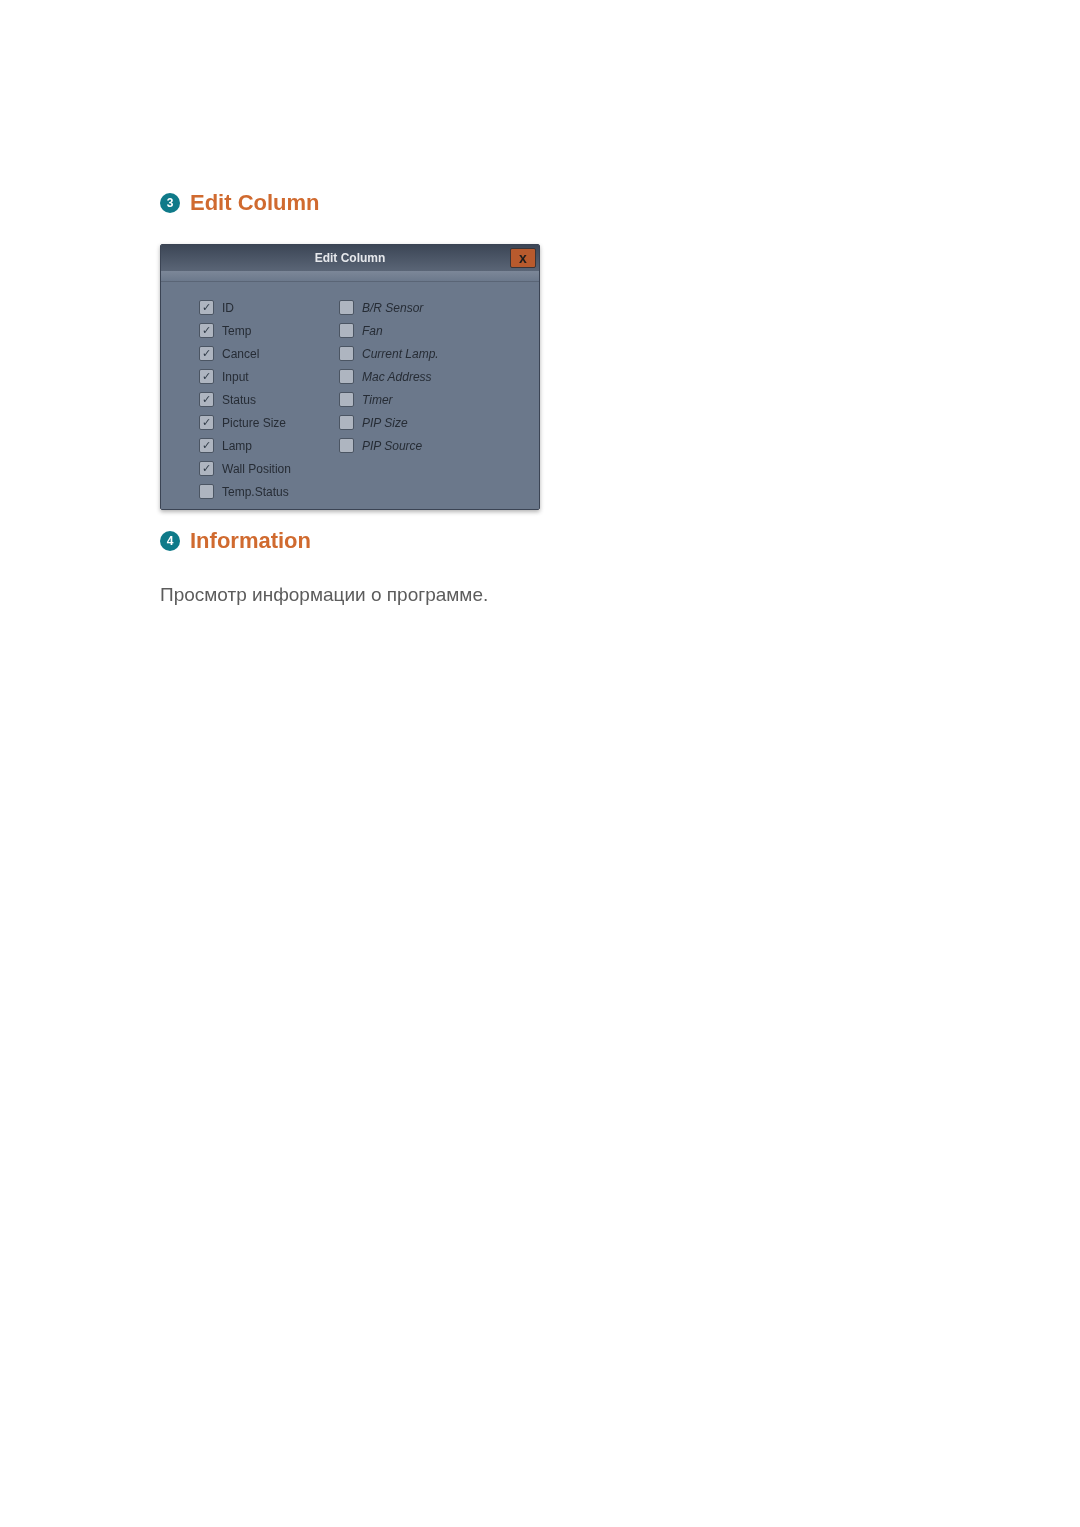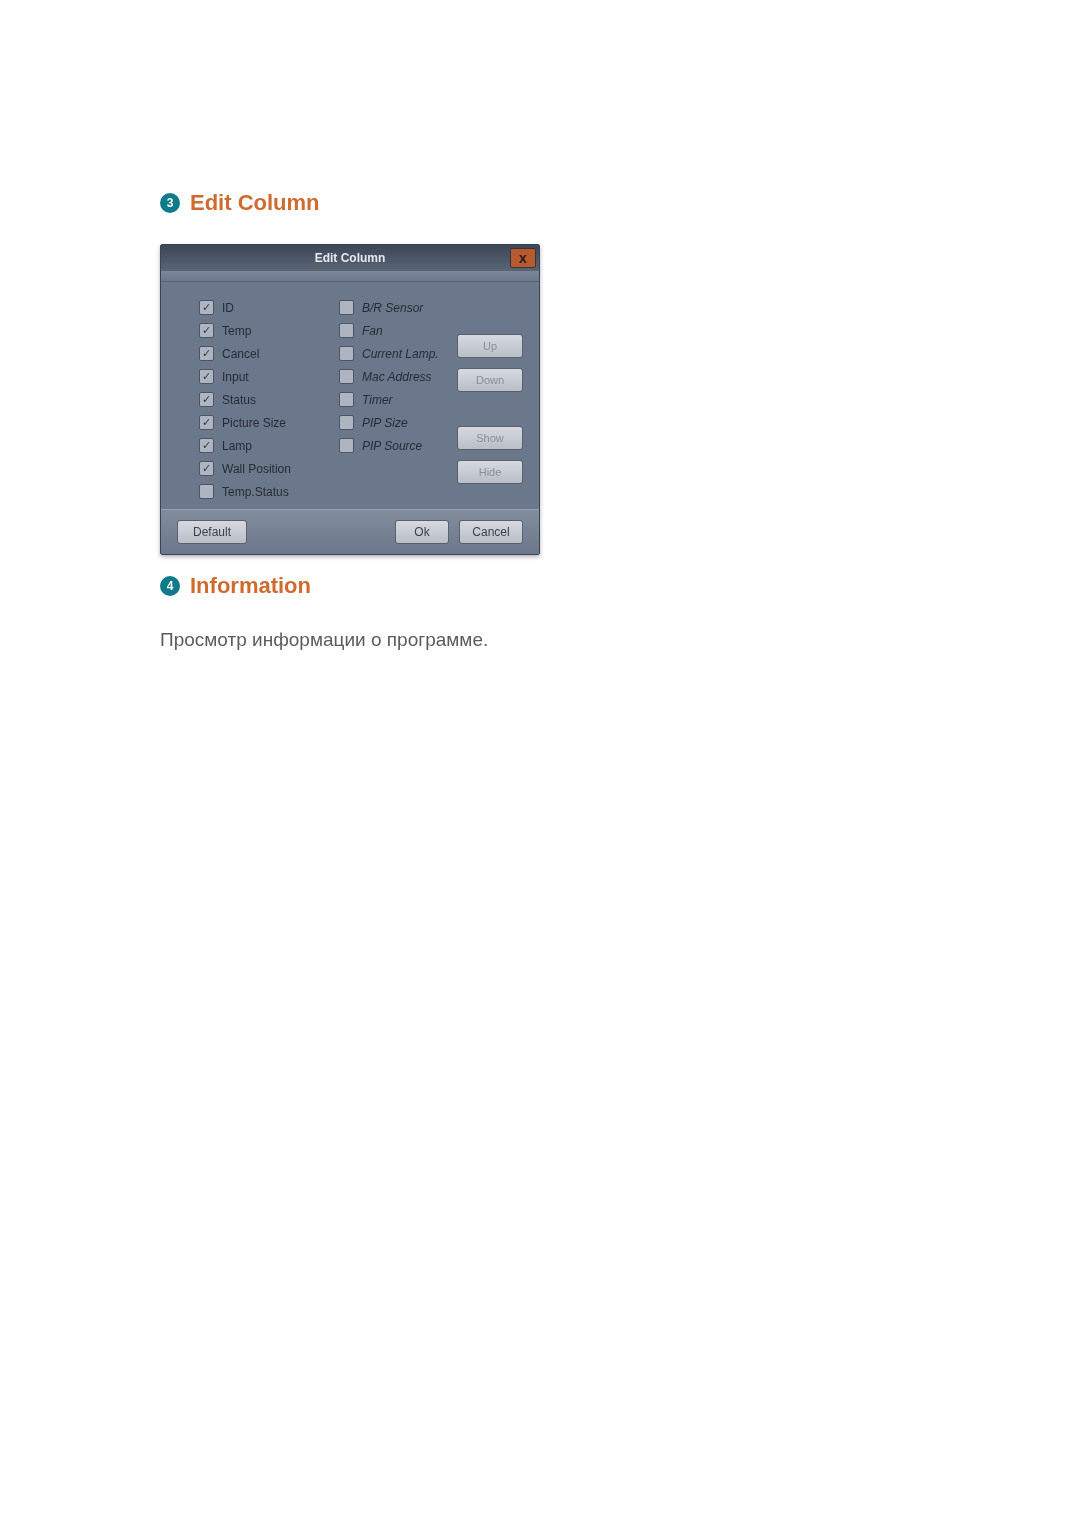--- a/index.html
+++ b/index.html
@@ -259,34 +259,21 @@
           <div class="chk-row">
             <span class="chk"></span>
             <span class="chk-label">PIP Size</span>
           </div>
           <div class="chk-row">
             <span class="chk"></span>
             <span class="chk-label">PIP Source</span>
           </div>
         </div>
 
-        <div class="col col-right">
-          <div class="side-btn">Up</div>
-          <div class="side-btn">Down</div>
-          <div class="side-group-gap"></div>
-          <div class="side-btn">Show</div>
-          <div class="side-btn">Hide</div>
-        </div>
-
-      </div>
-      <div class="dlg-footer">
-        <div class="footer-btn default">Default</div>
-        <div class="footer-spacer"></div>
-        <div class="footer-btn ok">Ok</div>
-        <div class="footer-btn cancel">Cancel</div>
+
       </div>
     </div>
   </div>
 
 
   <div class="section-header">
     <span class="num-badge">4</span>
     <span class="section-title">Information</span>
   </div>
 

